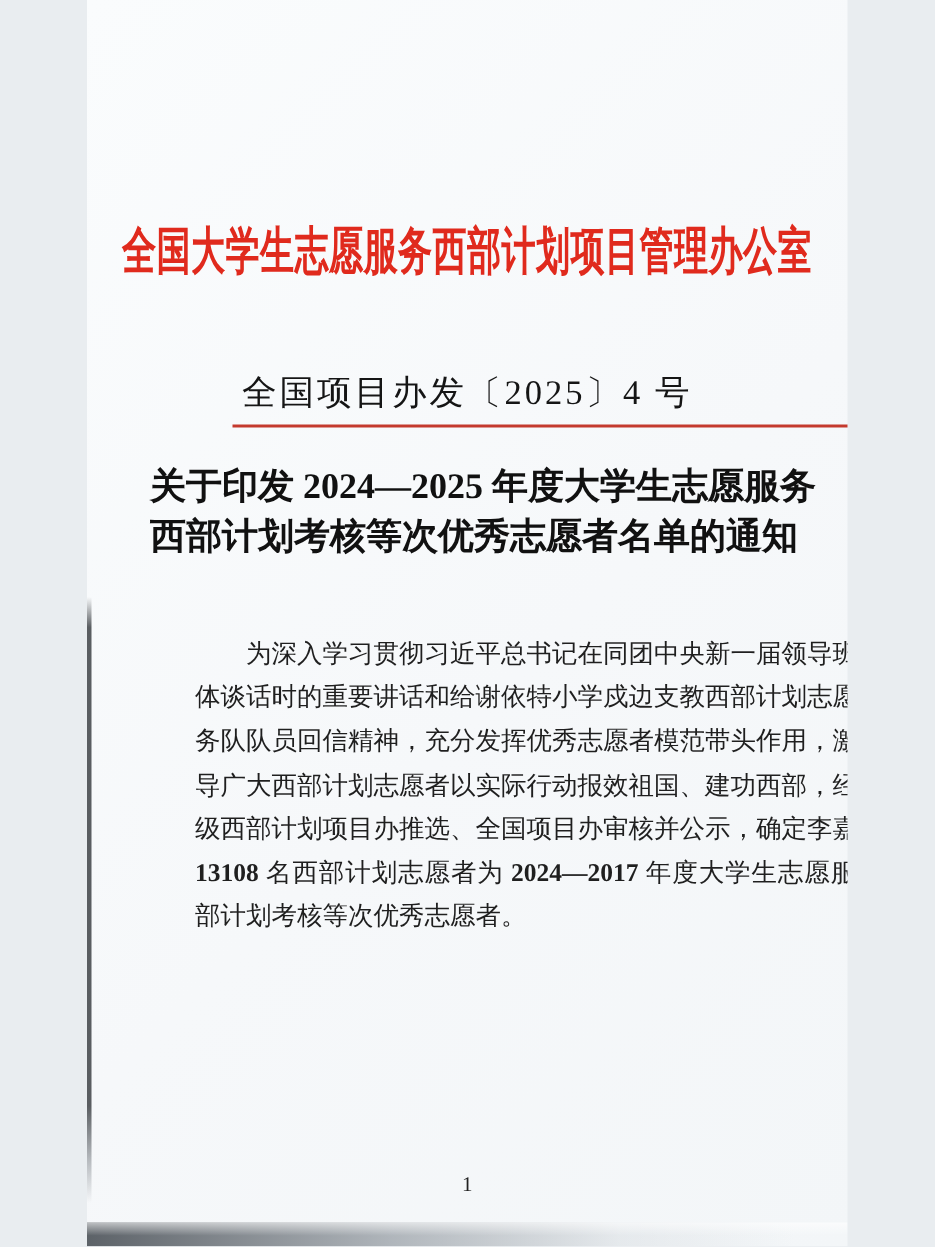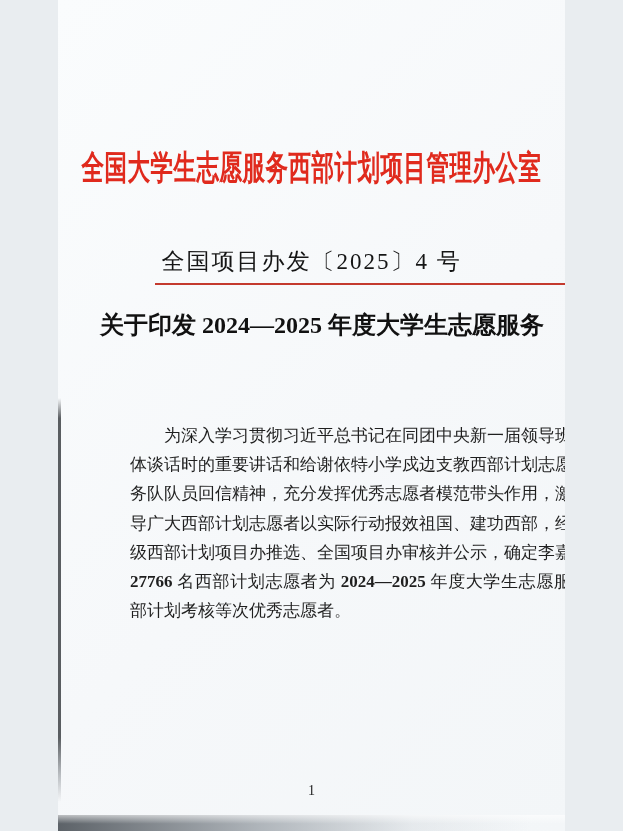--- a/index.html
+++ b/index.html
@@ -158,25 +158,26 @@
 <div class="stage">
 
   <div class="letterhead">全国大学生志愿服务西部计划项目管理办公室</div>
 
   <div class="doc-number">全国项目办发〔2025〕4 号</div>
 
   <div class="red-rule"></div>
 
   <h1 class="title">
     <span class="title-line">关于印发 2024—2025 年度大学生志愿服务</span>
+    <span class="title-line">西部计划考核等次优秀志愿者名单的通知</span>
   </h1>
 
 
   <div class="body-text">
-      <p>为深入学习贯彻习近平总书记在同团中央新一届领导班子集体谈话时的重要讲话和给谢依特小学戍边支教西部计划志愿者服务队队员回信精神，充分发挥优秀志愿者模范带头作用，激励引导广大西部计划志愿者以实际行动报效祖国、建功西部，经各省级西部计划项目办推选、全国项目办审核并公示，确定李嘉铭等 <span class="num">27766</span> 名西部计划志愿者为 <span class="num">2024—2025</span> 年度大学生志愿服务西部计划考核等次优秀志愿者。</p>
+      <p>为深入学习贯彻习近平总书记在同团中央新一届领导班子集体谈话时的重要讲话和给谢依特小学戍边支教西部计划志愿者服务队队员回信精神，充分发挥优秀志愿者模范带头作用，激励引导广大西部计划志愿者以实际行动报效祖国、建功西部，经各省级西部计划项目办推选、全国项目办审核并公示，确定李嘉铭等 <span class="num">13108</span> 名西部计划志愿者为 <span class="num">2024—2017</span> 年度大学生志愿服务西部计划考核等次优秀志愿者。</p>
     </div>
 
   <div class="page-number">1</div>
 
   <div class="edge-left"></div>
 
   <div class="edge-bottom"></div>
 
 </div>
 

